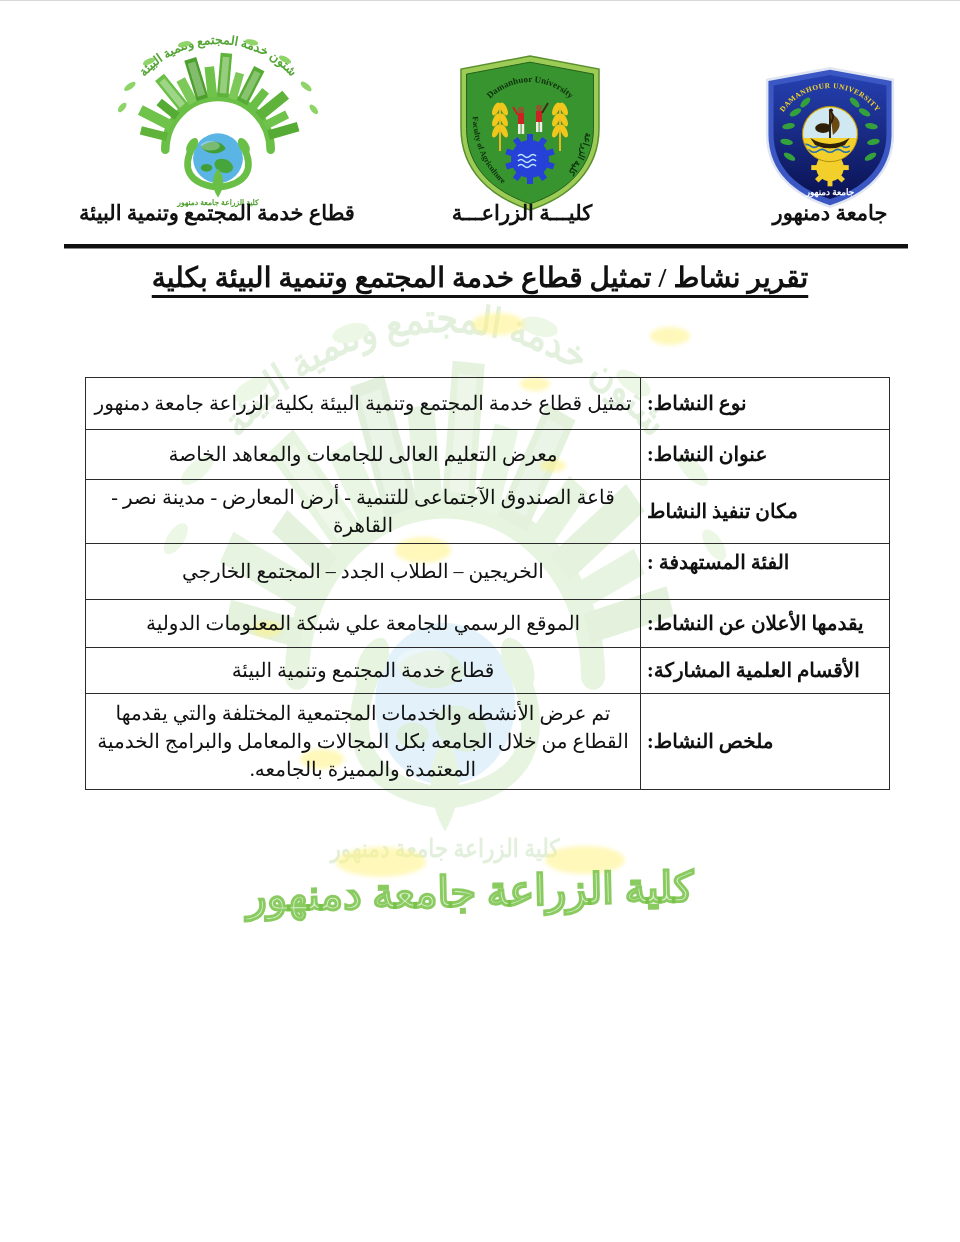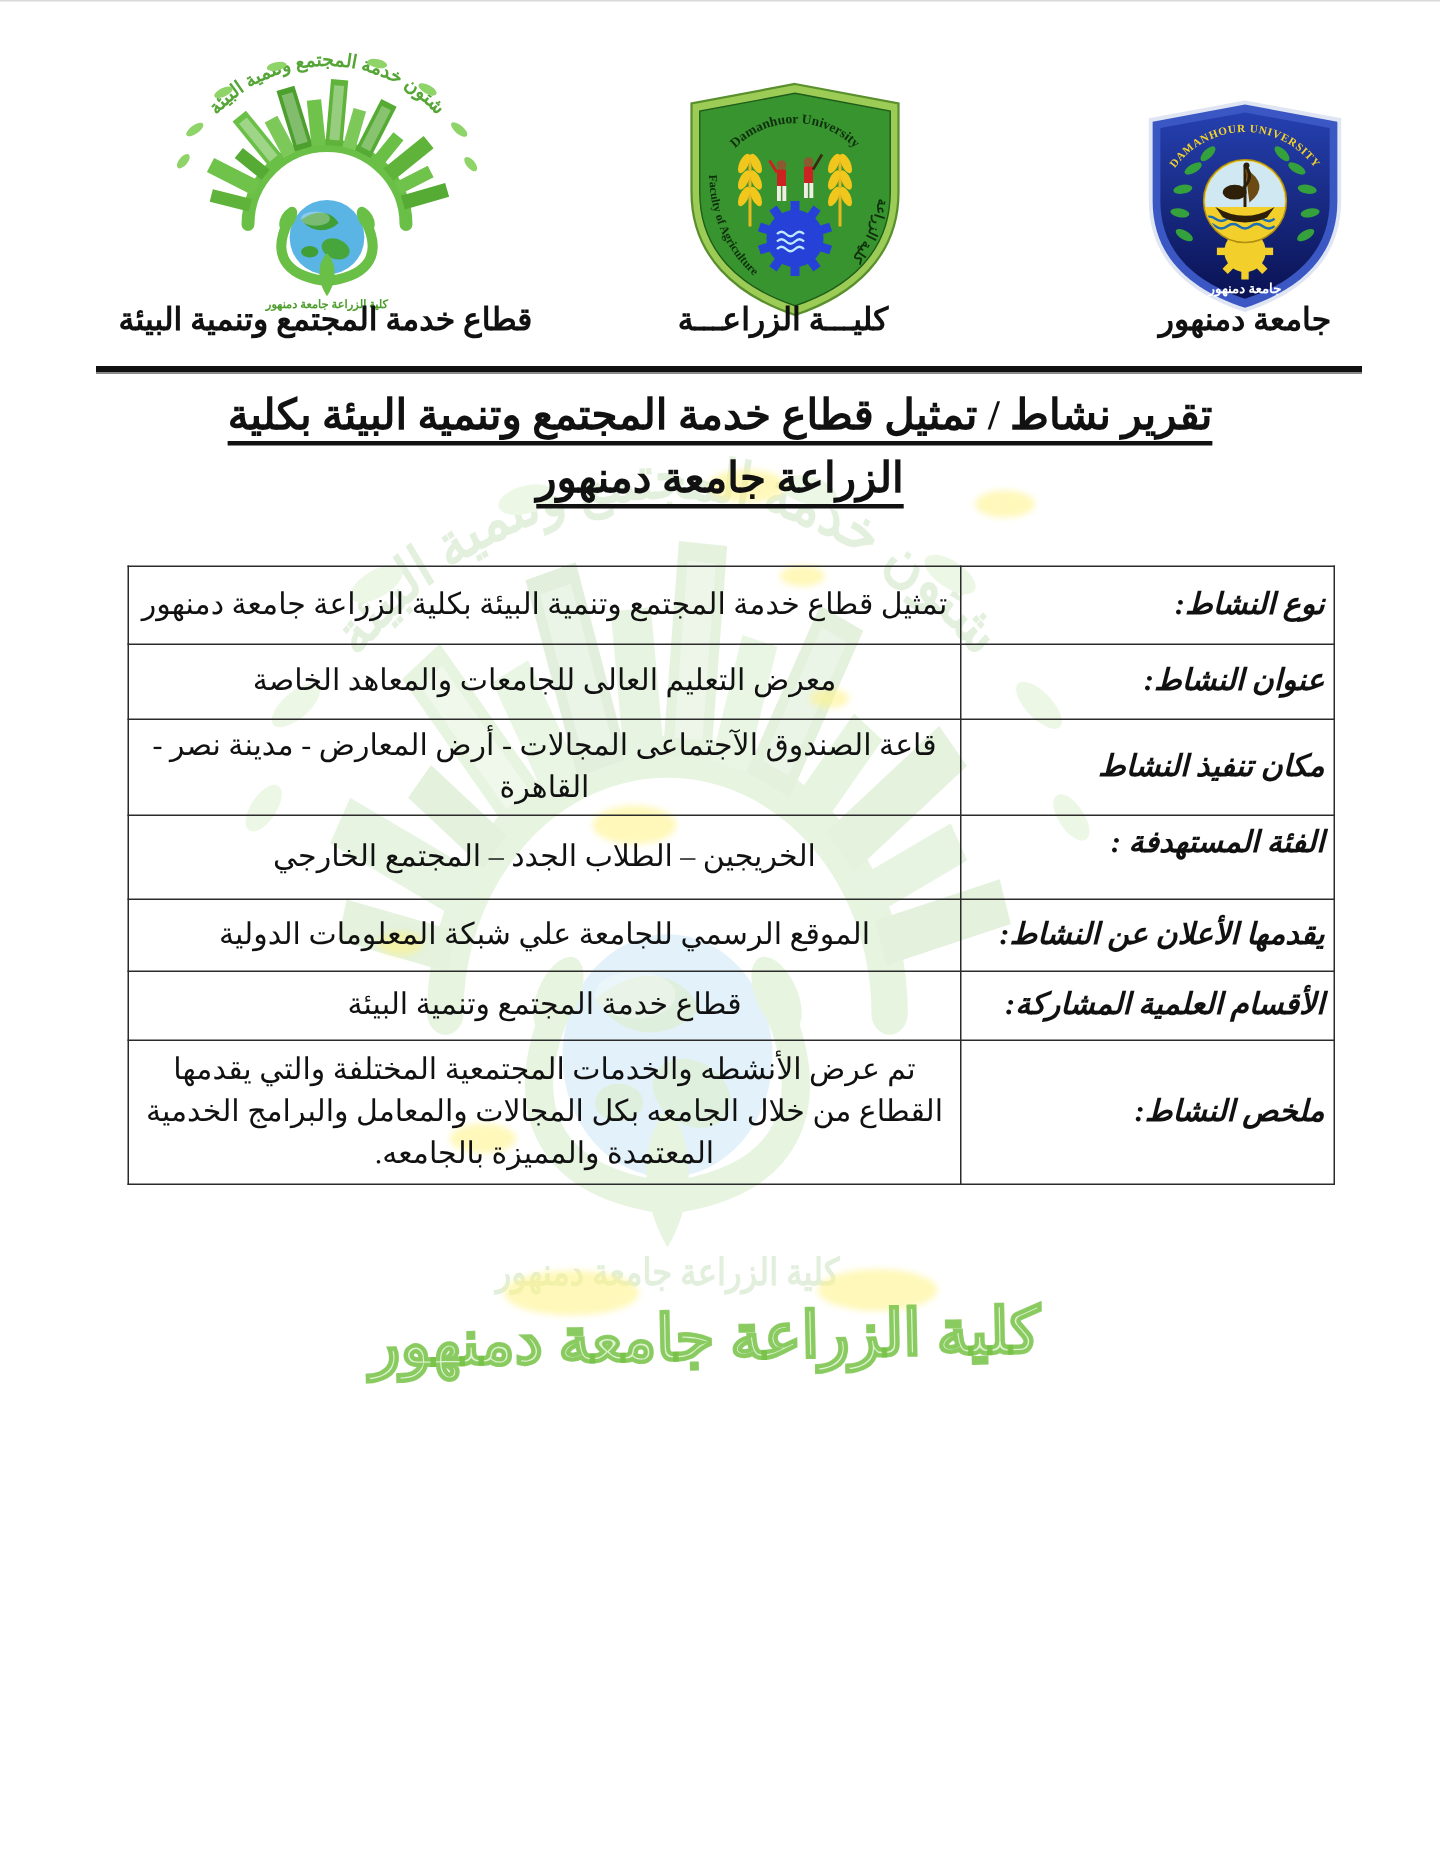--- a/index.html
+++ b/index.html
@@ -54,21 +54,21 @@
     position:absolute;left:85px;top:376px;width:805px;
     border-collapse:collapse;direction:rtl;
     font-size:20px;
   }
   table.report td{
     border:1.5px solid #2b2b2b;
     padding:3px 6px;
     vertical-align:middle;
     line-height:1.42;
   }
-  td.lbl{width:236px;font-weight:bold;text-align:right;white-space:nowrap;font-style:italic;}
+  td.lbl{width:236px;font-weight:bold;text-align:left;white-space:nowrap;}
   td.val{text-align:center;}
   tr.r1{height:52px;} tr.r2{height:50px;} tr.r3{height:58px;}
   tr.r4{height:56px;} tr.r5{height:48px;} tr.r6{height:46px;} tr.r7{height:96px;}
   tr.r4 td.lbl{vertical-align:top;padding-top:4px;}
   .defs-holder{position:absolute;width:0;height:0;overflow:hidden;}
 </style>
 </head>
 <body>
 
 <svg class="defs-holder" aria-hidden="true">
@@ -299,36 +299,35 @@
     </svg>
 
     <div class="caption caption-community">قطاع خدمة المجتمع وتنمية البيئة</div>
     <div class="caption caption-faculty">كليـــة الزراعـــة</div>
     <div class="caption caption-university">جامعة دمنهور</div>
 
     <div class="rule"></div>
 
     <div class="title">
       <div><span class="u">تقرير نشاط / تمثيل قطاع  خدمة المجتمع وتنمية البيئة بكلية</span></div>
-      <div><span class="u">الزراعة جامعة دمنهور</span></div>
     </div>
 
     <table class="report">
       <tbody>
         <tr class="r1">
           <td class="lbl">نوع النشاط:</td>
           <td class="val">تمثيل قطاع  خدمة المجتمع وتنمية البيئة بكلية الزراعة جامعة دمنهور</td>
         </tr>
         <tr class="r2">
           <td class="lbl">عنوان النشاط:</td>
           <td class="val">معرض التعليم العالى للجامعات والمعاهد الخاصة</td>
         </tr>
         <tr class="r3">
           <td class="lbl">مكان تنفيذ النشاط</td>
-          <td class="val">قاعة الصندوق الآجتماعى المجالات - أرض المعارض - مدينة نصر - القاهرة</td>
+          <td class="val">قاعة الصندوق الآجتماعى للتنمية - أرض المعارض - مدينة نصر - القاهرة</td>
         </tr>
         <tr class="r4">
           <td class="lbl">الفئة المستهدفة :</td>
           <td class="val">الخريجين – الطلاب الجدد – المجتمع الخارجي</td>
         </tr>
         <tr class="r5">
           <td class="lbl">يقدمها الأعلان عن النشاط:</td>
           <td class="val">الموقع الرسمي للجامعة علي شبكة المعلومات الدولية</td>
         </tr>
         <tr class="r6">

